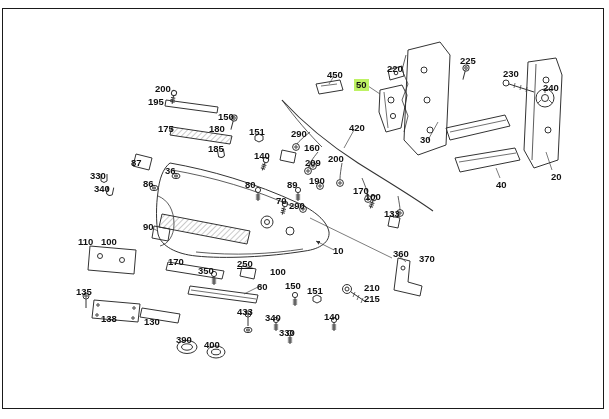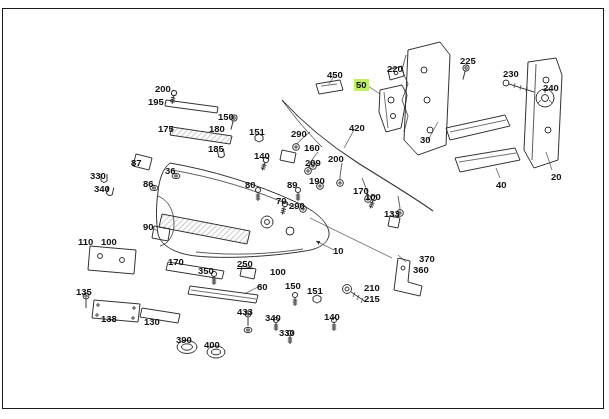--- a/index.html
+++ b/index.html
@@ -232,21 +232,21 @@
       <span class="part-label" style="left: 174px; top: 334px;">390</span>
       <span class="part-label" style="left: 202px; top: 339px;">400</span>
       <span class="part-label" style="left: 235px; top: 306px;">433</span>
       <span class="part-label" style="left: 263px; top: 312px;">340</span>
       <span class="part-label" style="left: 277px; top: 327px;">330</span>
       <span class="part-label" style="left: 283px; top: 280px;">150</span>
       <span class="part-label" style="left: 305px; top: 285px;">151</span>
       <span class="part-label" style="left: 322px; top: 311px;">140</span>
       <span class="part-label" style="left: 362px; top: 282px;">210</span>
       <span class="part-label" style="left: 362px; top: 293px;">215</span>
-      <span class="part-label" style="left: 411px; top: 248px; margin-top: 16px;">360</span>
+      <span class="part-label" style="left: 391px; top: 248px;">360</span>
       <span class="part-label" style="left: 417px; top: 253px;">370</span>
       <span class="part-label" style="left: 331px; top: 245px;">10</span>
       <span class="part-label" style="left: 382px; top: 208px;">133</span>
       <span class="part-label" style="left: 274px; top: 195px;">70</span>
       <span class="part-label" style="left: 287px; top: 200px;">290</span>
       <span class="part-label" style="left: 289px; top: 128px;">290</span>
       <span class="part-label" style="left: 303px; top: 157px;">209</span>
       <span class="part-label" style="left: 307px; top: 175px;">190</span>
       <span class="part-label" style="left: 326px; top: 153px;">200</span>
       <span class="part-label" style="left: 363px; top: 191px;">100</span>

